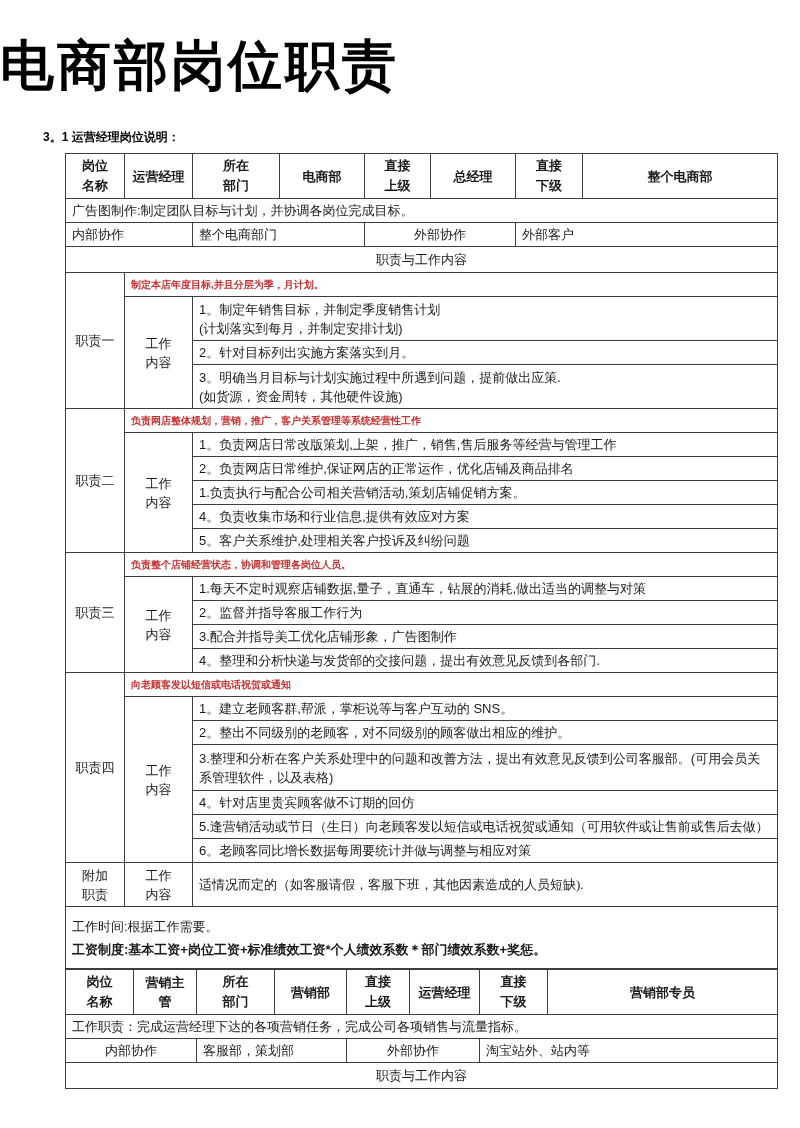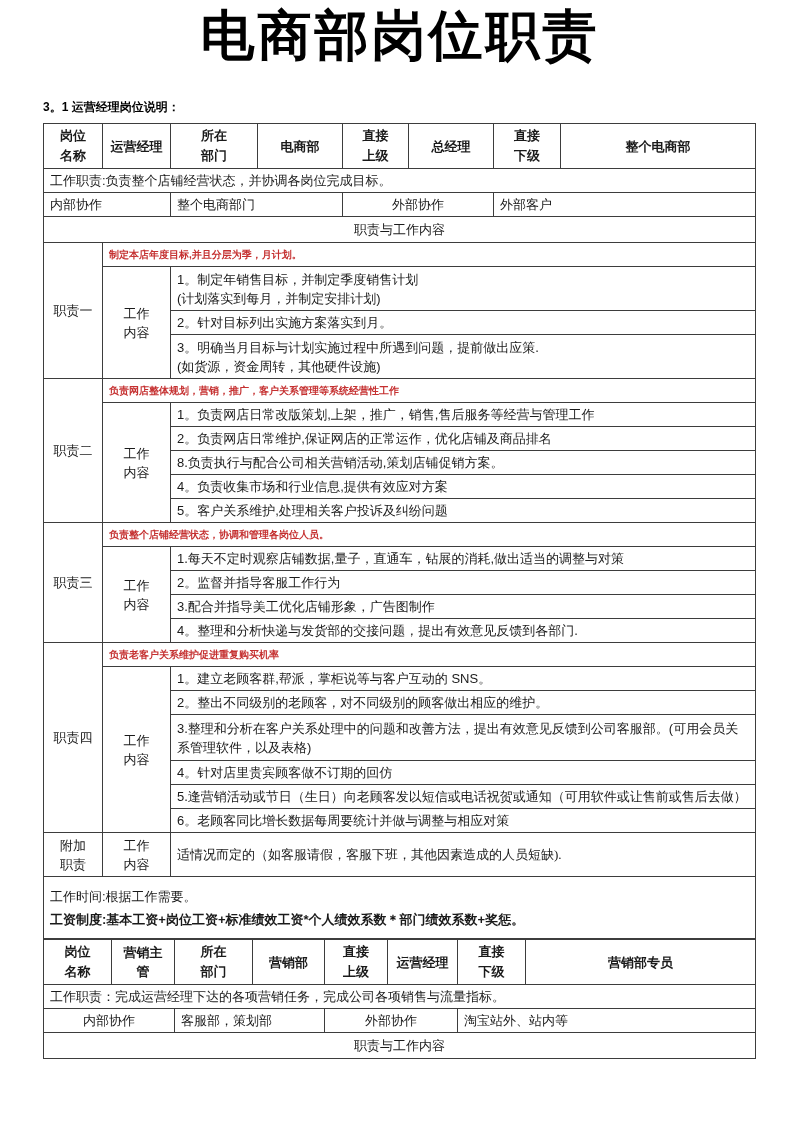--- a/index.html
+++ b/index.html
@@ -6,37 +6,37 @@
   html, body { width: 800px; background: #ffffff; }
   body {
     height: 1128px;
     font-family: "Liberation Sans", sans-serif;
     color: #1a1a1a;
     position: relative;
   }
   .page { width: 800px; height: 1128px; overflow: hidden; }
 
   .doc-title {
-    text-align: center;
+    margin-top: 30px;
     font-size: 54px;
     font-weight: 900;
     letter-spacing: 3px;
     color: #000;
   }
 
   .section-heading {
     margin: 26px 0 7px 43px;
     font-size: 12px;
     font-weight: bold;
     color: #000;
   }
   .section-heading.second { margin-top: 8px; margin-bottom: 6px; }
 
   table.t {
-    margin-left: 43px;
+    margin-left: 65px;
     width: 712px;
     border-collapse: collapse;
     table-layout: fixed;
     font-size: 13px;
   }
   table.t td {
     border: 1px solid #3d3d3d;
     padding: 2px 6px;
     vertical-align: middle;
     line-height: 19px;
@@ -106,21 +106,21 @@
 部门</td>
       <td class="c hd">电商部</td>
       <td class="c hd pre">直接
 上级</td>
       <td class="c hd">总经理</td>
       <td class="c hd pre">直接
 下级</td>
       <td class="c hd">整个电商部</td>
     </tr>
     <tr class="rh-duty">
-      <td colspan="8" class="left">工作职责:负责整个店铺经营状态，并协调各岗位完成目标。</td>
+      <td colspan="8" class="left">广告图制作:制定团队目标与计划，并协调各岗位完成目标。</td>
     </tr>
     <tr class="rh-collab">
       <td colspan="2" class="left">内部协作</td>
       <td colspan="2" class="left">整个电商部门</td>
       <td colspan="2" class="c">外部协作</td>
       <td colspan="2" class="left padl">外部客户</td>
     </tr>
     <tr class="rh-chdr">
       <td colspan="8" class="c">职责与工作内容</td>
     </tr>
@@ -149,21 +149,21 @@
     </tr>
     <tr class="rh-item2">
       <td rowspan="5" class="c pre vlab">工作
 内容</td>
       <td colspan="6" class="item">1。负责网店日常改版策划,上架，推广，销售,售后服务等经营与管理工作</td>
     </tr>
     <tr class="rh-item2">
       <td colspan="6" class="item">2。负责网店日常维护,保证网店的正常运作，优化店铺及商品排名</td>
     </tr>
     <tr class="rh-item2">
-      <td colspan="6" class="item">8.负责执行与配合公司相关营销活动,策划店铺促销方案。</td>
+      <td colspan="6" class="item">1.负责执行与配合公司相关营销活动,策划店铺促销方案。</td>
     </tr>
     <tr class="rh-item2">
       <td colspan="6" class="item">4。负责收集市场和行业信息,提供有效应对方案</td>
     </tr>
     <tr class="rh-item2">
       <td colspan="6" class="item">5。客户关系维护,处理相关客户投诉及纠纷问题</td>
     </tr>
 
     <tr class="rh-red">
       <td rowspan="5" class="c vlab">职责三</td>
@@ -179,21 +179,21 @@
     </tr>
     <tr class="rh-item">
       <td colspan="6" class="item">3.配合并指导美工优化店铺形象，广告图制作</td>
     </tr>
     <tr class="rh-item">
       <td colspan="6" class="item">4。整理和分析快递与发货部的交接问题，提出有效意见反馈到各部门.</td>
     </tr>
 
     <tr class="rh-red">
       <td rowspan="7" class="c vlab">职责四</td>
-      <td colspan="7" class="red">负责老客户关系维护促进重复购买机率</td>
+      <td colspan="7" class="red">向老顾客发以短信或电话祝贺或通知</td>
     </tr>
     <tr class="rh-item">
       <td rowspan="6" class="c pre vlab">工作
 内容</td>
       <td colspan="6" class="item">1。建立老顾客群,帮派，掌柜说等与客户互动的 SNS。</td>
     </tr>
     <tr class="rh-item">
       <td colspan="6" class="item">2。整出不同级别的老顾客，对不同级别的顾客做出相应的维护。</td>
     </tr>
     <tr class="rh-tallw">

